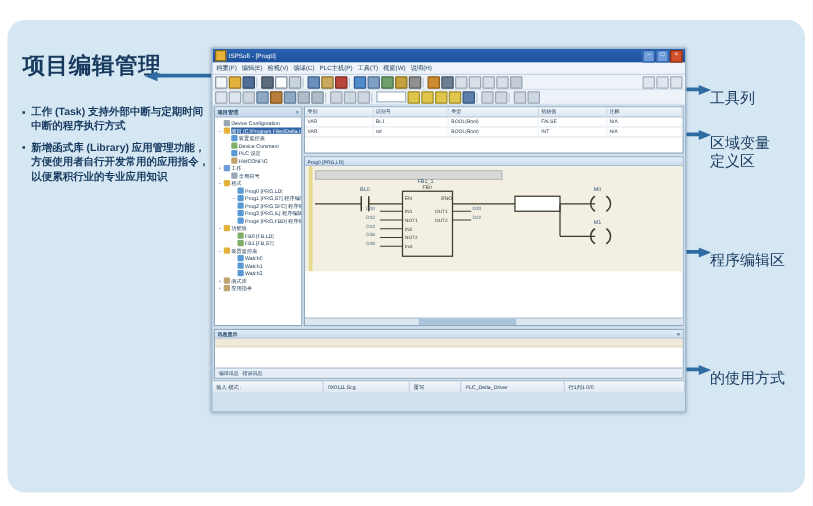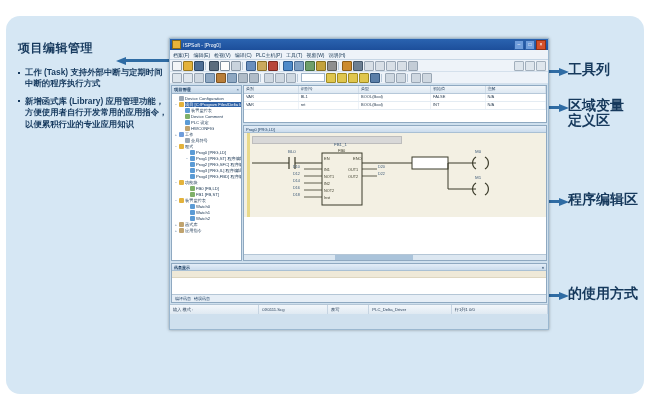--- a/index.html
+++ b/index.html
@@ -15,21 +15,21 @@
     position:absolute;left:6px;top:16px;width:638px;height:378px;
     background:#d6e7f4;border-radius:14px;
   }
 
   
   .feature{
     position:absolute;left:18px;top:40px;width:150px;
     color:#1b3a5c;
   }
   .feature h1{
-    margin:0 0 10px 0;font-size:12px;font-weight:700;letter-spacing:.5px;
+    margin:0 0 20px 0;font-size:18px;font-weight:700;letter-spacing:.5px;
     color:#173a5e;
   }
   .bullets{list-style:none;margin:0;padding:0;}
   .bullets li{
     position:relative;padding-left:7px;margin-bottom:6px;
     font-size:8.4px;line-height:11.4px;color:#163a5f;font-weight:700;
   }
   .bullets li:before{
     content:"";position:absolute;left:0;top:4.5px;
     width:2px;height:2px;background:#163a5f;
@@ -37,22 +37,22 @@
 
   
   .arrow{position:absolute;height:7px;}
   .arrow .shaft{position:absolute;left:0;top:2px;height:3px;background:#2f6ca4;width:100%;}
   .arrow .head{position:absolute;top:0;width:0;height:0;
     border-top:4.5px solid transparent;border-bottom:4.5px solid transparent;}
   .arrow.left .head{left:-9px;border-right:10px solid #2f6ca4;}
   .arrow.right .head{right:-9px;border-left:10px solid #2f6ca4;}
 
   .calloutlabel{
-    position:absolute;font-size:14px;font-weight:700;color:#16395c;
-    line-height:14px;white-space:nowrap;
+    position:absolute;font-size:12px;font-weight:400;color:#16395c;
+    line-height:14px;white-space:nowrap;margin-top:9px;
   }
 
   
   .appwin{
     position:absolute;left:169px;top:38px;width:378px;height:290px;
     background:#cfe0ee;border:1px solid #9bb7cf;
     box-shadow:0 0 3px rgba(0,0,0,.35);
     overflow:hidden;
   }
   .titlebar{

